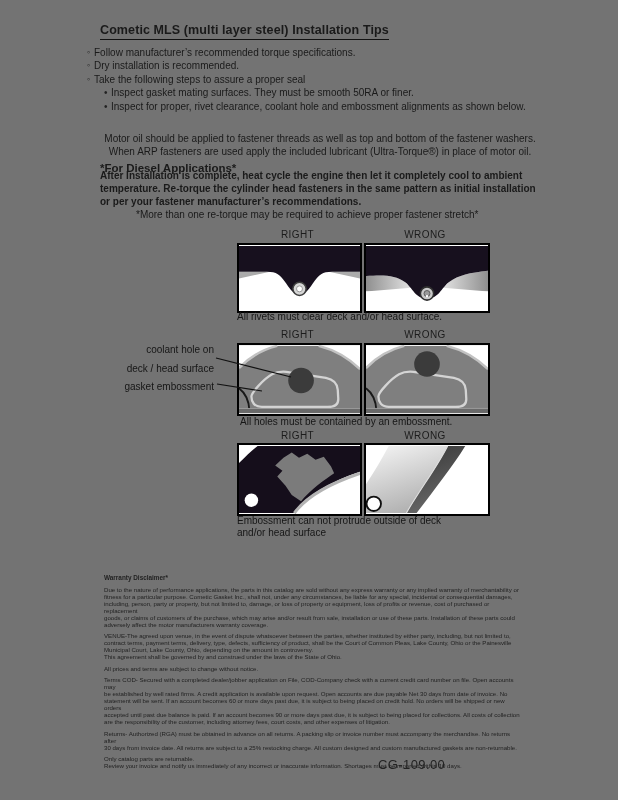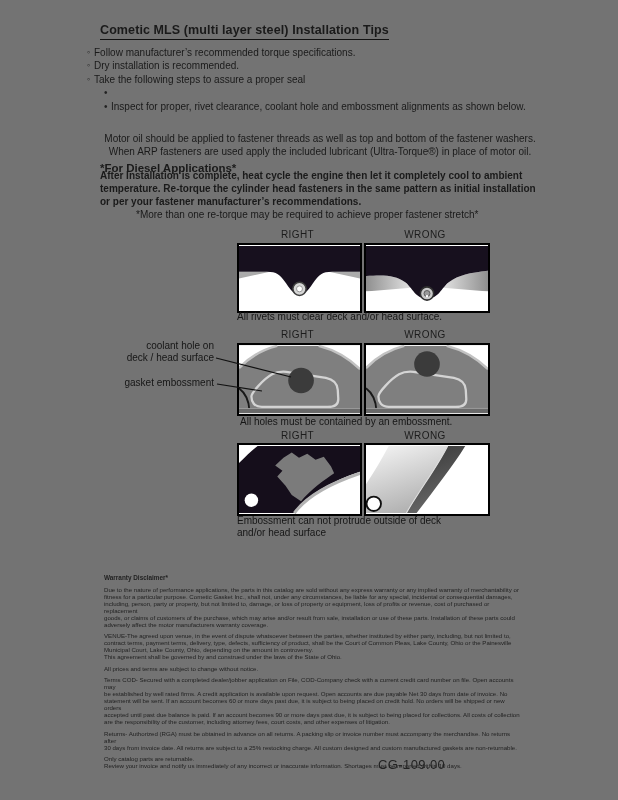--- a/index.html
+++ b/index.html
@@ -33,21 +33,21 @@
   .rw-label{font-size:10px;letter-spacing:0.4px;color:#1c1c1c;text-align:center;}
   .lblL{left:237px;width:121px;}
   .lblR{left:364px;width:122px;}
   .row1lbl{top:229px;}
   .row2lbl{top:329px;}
   .row3lbl{top:430px;}
   .dbox{border:2px solid #000;display:block;background:#fff;}
   .caption{font-size:10px;color:#161616;white-space:pre-line;line-height:12px;}
   .callout{
     left:104px;width:110px;text-align:right;
-    font-size:10px;line-height:12px;white-space:pre-line;color:#161616;
+    font-size:10px;line-height:19px;white-space:pre-line;color:#161616;
   }
   .leader{left:0;top:0;pointer-events:none;}
   .legal{left:104px;top:574px;width:418px;color:#222;}
   .legal-h{font-size:6.4px;font-weight:bold;margin:0 0 4.5px 0;}
   .legal p{font-size:6.1px;line-height:7px;margin:0 0 4.5px 0;white-space:pre-line;}
   .doc-number{left:378px;top:757px;font-size:13px;letter-spacing:0.4px;color:#222;}
 </style>
 </head>
 <body>
 
@@ -63,20 +63,21 @@
     <div class="b-row">
       <span class="b-glyph">◦</span>
       <span>Dry installation is recommended.</span>
     </div>
     <div class="b-row">
       <span class="b-glyph">◦</span>
       <span>Take the following steps to assure a proper seal</span>
     </div>
     <div class="b-row sub">
       <span class="b-glyph">•</span>
+      <span>Inspect gasket mating surfaces.  They must be smooth 50RA or finer.</span>
     </div>
     <div class="b-row sub">
       <span class="b-glyph">•</span>
       <span>Inspect for proper, rivet clearance, coolant hole and embossment alignments as shown below.</span>
     </div>
   </div>
 
   <div class="abs diesel-heading">*For Diesel Applications*</div>
   <div class="abs body-para p1">Motor oil should be applied to fastener threads as well as top and bottom of the fastener washers.
 When ARP fasteners are used apply the included lubricant (Ultra-Torque®) in place of motor oil.</div>

